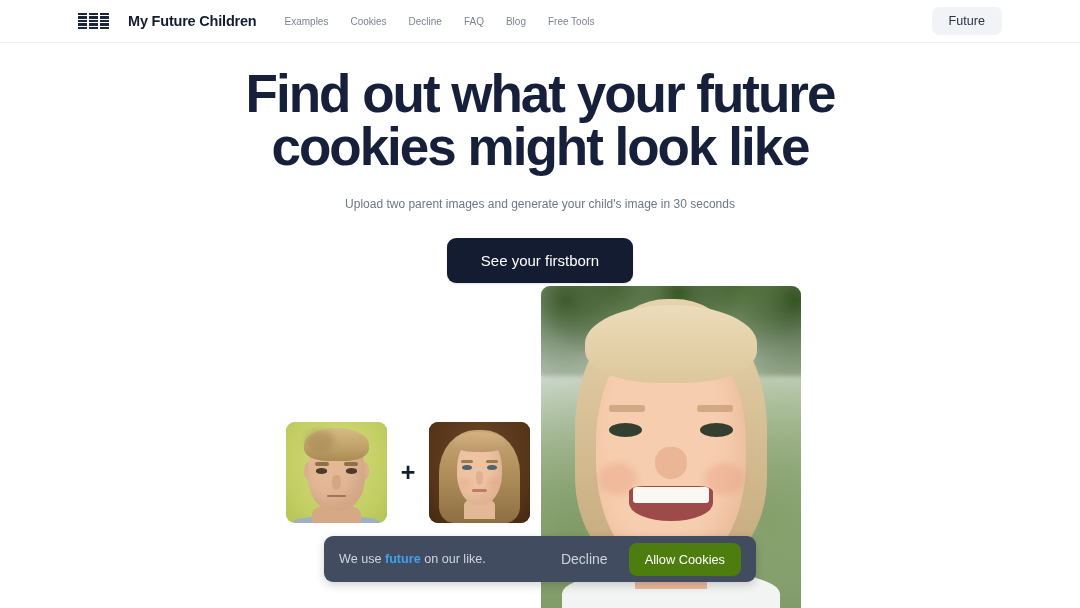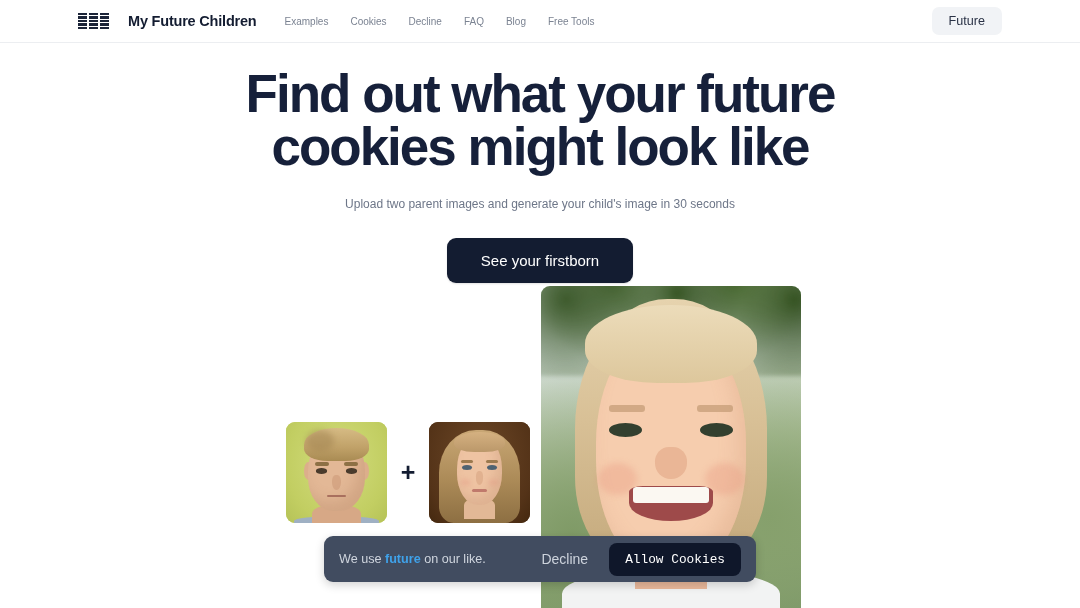--- a/index.html
+++ b/index.html
@@ -407,25 +407,25 @@
     background: transparent;
     border: none;
     color: #cdd3dc;
     font-size: 14px;
     font-family: "Liberation Sans", sans-serif;
     padding: 7px 11px;
     cursor: pointer;
     border-radius: 7px;
   }
   .allow-btn {
-    background: #0f172a;
+    background: #4d7c0f;
     border: none;
     color: #ffffff;
     font-size: 12.8px;
-    font-family: Liberation Mono, monospace;
+    font-family: Liberation Sans, sans-serif;
     padding: 9px 16px;
     border-radius: 8px;
     cursor: pointer;
     white-space: nowrap;
   }
 </style>
 </head>
 <body>
 
 <header class="header">

